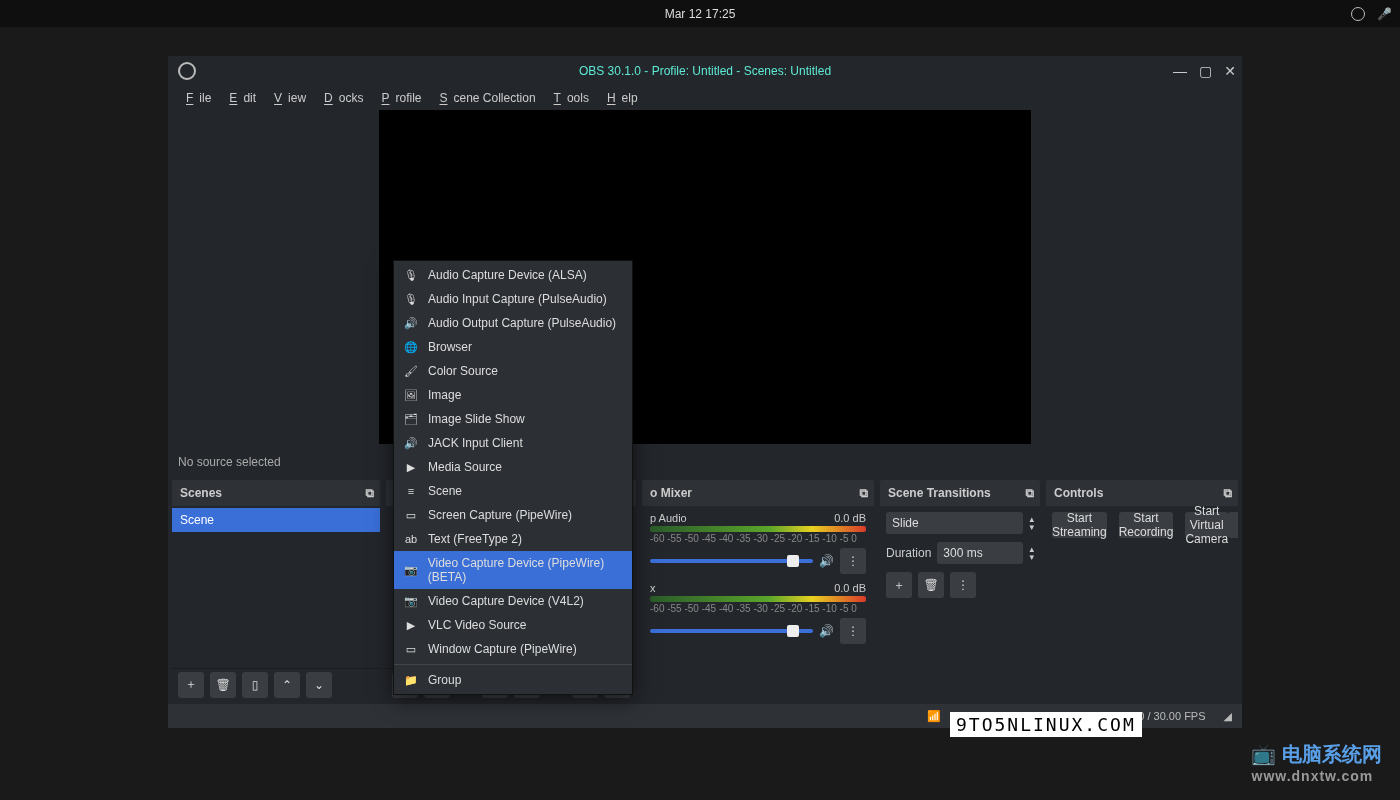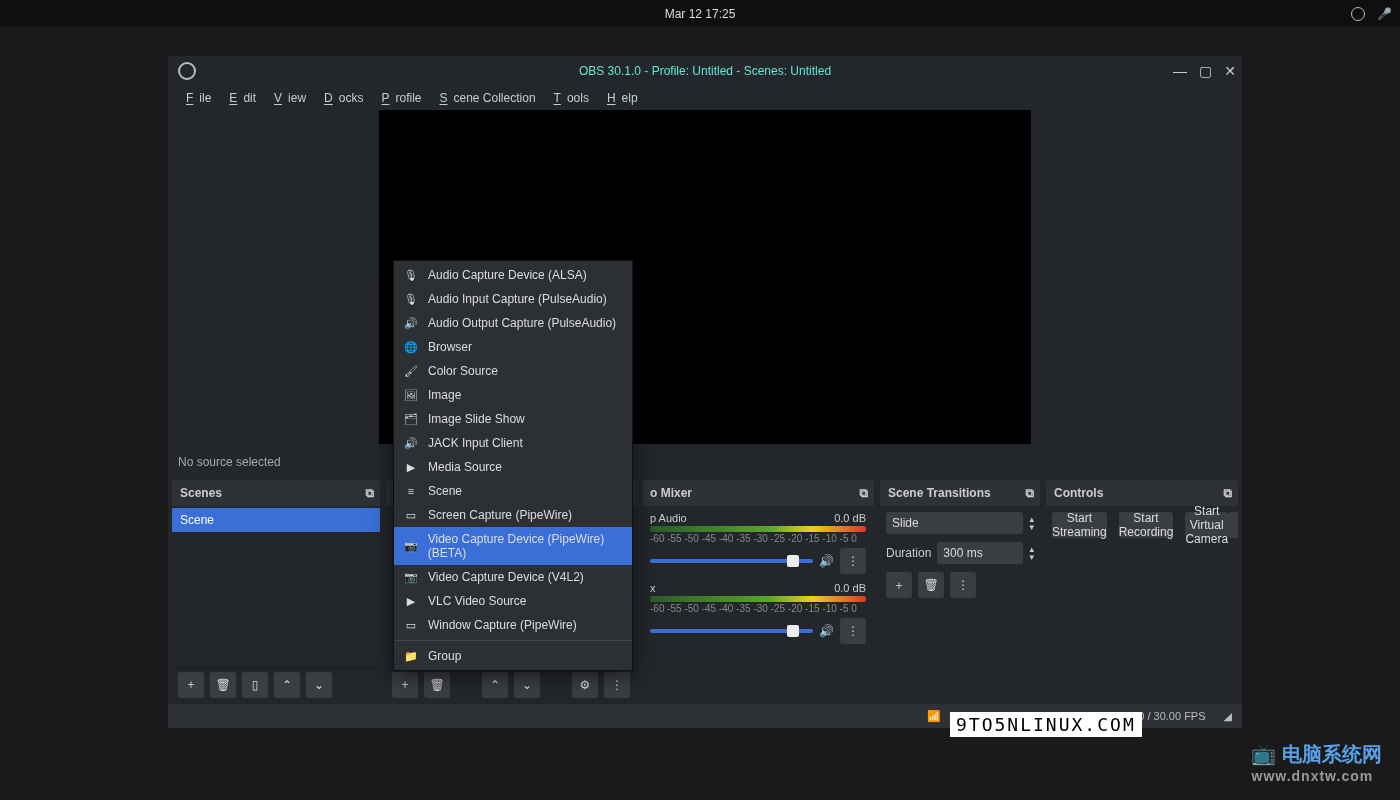--- a/index.html
+++ b/index.html
@@ -265,20 +265,24 @@
       <span>Media Source</span>
     </div>
     <div class="cm-item">
       <span class="cm-icon">≡</span>
       <span>Scene</span>
     </div>
     <div class="cm-item">
       <span class="cm-icon">▭</span>
       <span>Screen Capture (PipeWire)</span>
     </div>
+    <div class="cm-item">
+      <span class="cm-icon">ab</span>
+      <span>Text (FreeType 2)</span>
+    </div>
     <div class="cm-item selected">
       <span class="cm-icon">📷</span>
       <span>Video Capture Device (PipeWire) (BETA)</span>
     </div>
     <div class="cm-item">
       <span class="cm-icon">📷</span>
       <span>Video Capture Device (V4L2)</span>
     </div>
     <div class="cm-item">
       <span class="cm-icon">▶</span>

